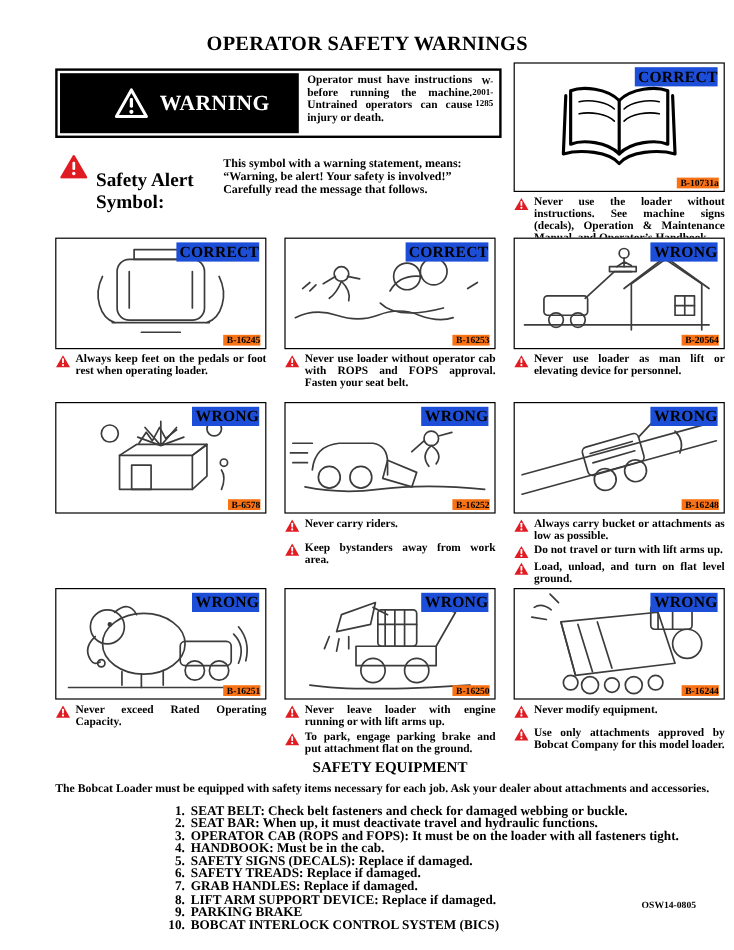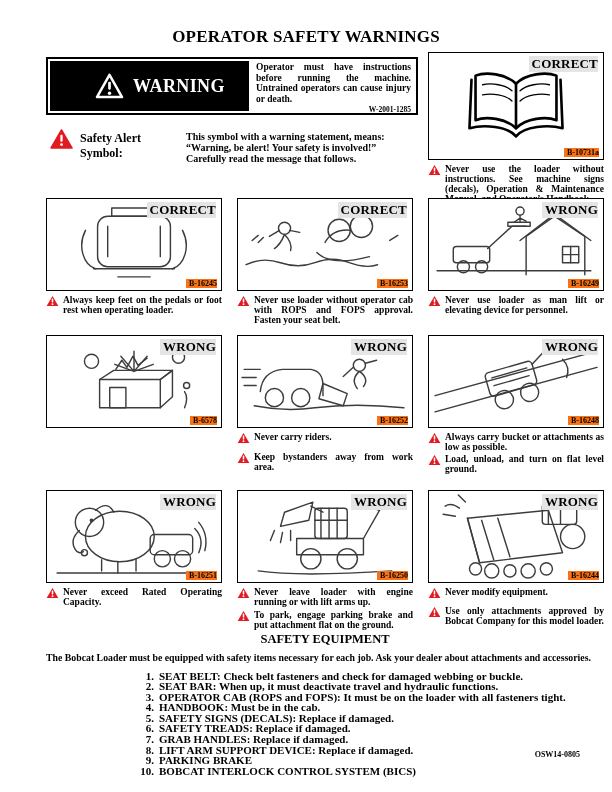--- a/index.html
+++ b/index.html
@@ -9,34 +9,34 @@
   .title{position:absolute;top:27px;left:0;width:100%;text-align:center;
          font-size:17px;letter-spacing:.2px;}
 
   
   .banner{position:absolute;left:46px;top:57px;width:372px;height:58px;
           border:2.4px solid #000;box-sizing:border-box;background:#fff;
           padding:2px;display:flex;}
   .banner-black{background:#000;color:#fff;width:178px;flex:none;display:flex;
                 align-items:center;justify-content:center;gap:9px;padding-left:21px;}
   .banner-word{font-size:18px;letter-spacing:.4px;}
-  .banner-right{flex:1;padding:1px 3px 0 7px;display:flex;flex-direction:column;box-sizing:border-box;}
+  .banner-right{flex:1;padding:1px 3px 0 7px;display:flex;flex-direction:row;box-sizing:border-box;}
   .banner-msg{font-size:9.5px;line-height:10.6px;text-align:justify;}
   .banner-code{font-size:7.5px;text-align:right;margin-top:1px;}
 
   
   .alert-row{position:absolute;left:50px;top:128px;width:370px;display:flex;gap:7px;}
   .tri-lg{width:23px;height:20px;flex:none;margin-top:1px;}
-  .alert-label{font-size:12px;width:99px;flex:none;padding-top:3px;}
+  .alert-label{font-size:16px;width:99px;flex:none;padding-top:3px;margin-top:11px;}
   .alert-text{font-size:10px;line-height:11px;width:228px;padding-top:3px;}
 
   
   .pbox{position:relative;border:1.6px solid #000;height:93px;box-sizing:border-box;background:#fff;}
   .pbox.tall{height:108px;}
-  .verdict{position:absolute;top:3px;right:5px;font-size:13px;letter-spacing:.2px;background:#e5e5e5;padding-left:3px;}
+  .verdict{position:absolute;top:3px;right:5px;font-size:13px;letter-spacing:.2px;background:#1d4ed8;padding-left:3px;}
   .fig{position:absolute;bottom:2px;right:4px;font-size:8px;background:#f97316;padding-left:3px;}
   .art{position:absolute;left:0;top:0;width:100%;height:100%;}
 
   .panel-book{position:absolute;left:428px;top:52px;width:176px;}
 
   .grid{position:absolute;left:46px;top:198px;width:558px;display:grid;
         grid-template-columns:176px 176px 176px;column-gap:15px;
         grid-template-rows:137px 155px 150px;}
 
   .warnlist{margin-top:4px;display:flex;flex-direction:column;gap:3px;}
@@ -184,21 +184,21 @@
           <rect x="24" y="46" width="36" height="16" rx="3"></rect>
           <circle cx="34" cy="66" r="6"></circle>
             <circle cx="52" cy="66" r="6"></circle>
           <path d="M58 48 L82 26 L96 26"></path>
           <rect x="78" y="22" width="22" height="4"></rect>
           <circle cx="90" cy="11" r="4"></circle>
           <path d="M90 15 v7 M90 18 l-6 4 M90 18 l6 3"></path>
           <path d="M8 70 h152"></path>
         </svg>
         <span class="verdict">WRONG</span>
-        <span class="fig">B-16249</span>
+        <span class="fig">B-20564</span>
       </div>
       <div class="warnlist">
         <div class="warn">
           <svg class="tri-sm" viewBox="0 0 24 21">
               <path d="M12 1.2 L22.8 19.8 L1.2 19.8 Z" fill="#e01b22"></path>
               <rect x="10.6" y="6" width="2.8" height="7.4" rx="1" fill="#fff"></rect>
               <circle cx="12" cy="16.4" r="1.7" fill="#fff"></circle>
             </svg>
           <span class="wtext">Never use loader as man lift or elevating device for personnel.</span>
         </div>
@@ -278,20 +278,28 @@
         <span class="fig">B-16248</span>
       </div>
       <div class="warnlist" style="gap:2px;">
         <div class="warn">
           <svg class="tri-sm" viewBox="0 0 24 21">
               <path d="M12 1.2 L22.8 19.8 L1.2 19.8 Z" fill="#e01b22"></path>
               <rect x="10.6" y="6" width="2.8" height="7.4" rx="1" fill="#fff"></rect>
               <circle cx="12" cy="16.4" r="1.7" fill="#fff"></circle>
             </svg>
           <span class="wtext">Always carry bucket or attachments as low as possible.</span>
+        </div>
+        <div class="warn">
+          <svg class="tri-sm" viewBox="0 0 24 21">
+              <path d="M12 1.2 L22.8 19.8 L1.2 19.8 Z" fill="#e01b22"></path>
+              <rect x="10.6" y="6" width="2.8" height="7.4" rx="1" fill="#fff"></rect>
+              <circle cx="12" cy="16.4" r="1.7" fill="#fff"></circle>
+            </svg>
+          <span class="wtext">Do not travel or turn with lift arms up.</span>
         </div>
         <div class="warn">
           <svg class="tri-sm" viewBox="0 0 24 21">
               <path d="M12 1.2 L22.8 19.8 L1.2 19.8 Z" fill="#e01b22"></path>
               <rect x="10.6" y="6" width="2.8" height="7.4" rx="1" fill="#fff"></rect>
               <circle cx="12" cy="16.4" r="1.7" fill="#fff"></circle>
             </svg>
           <span class="wtext">Load, unload, and turn on flat level ground.</span>
         </div>
       </div>

